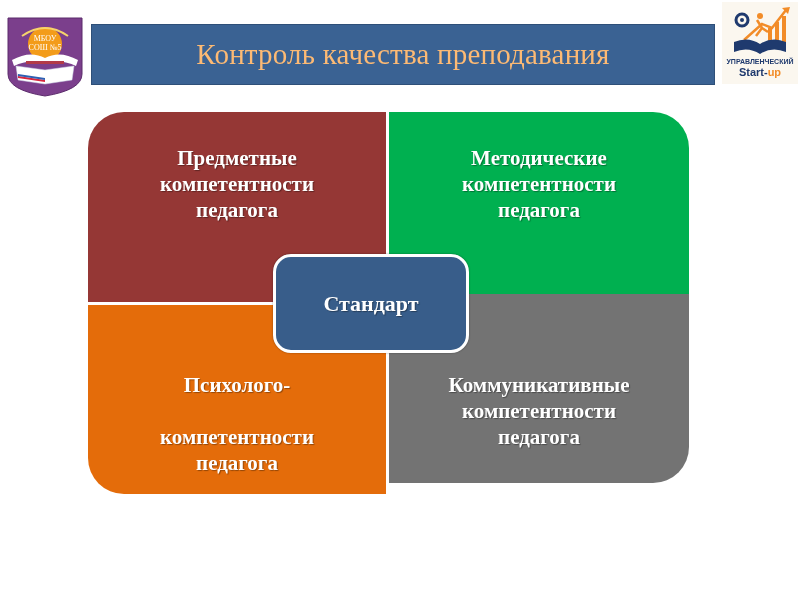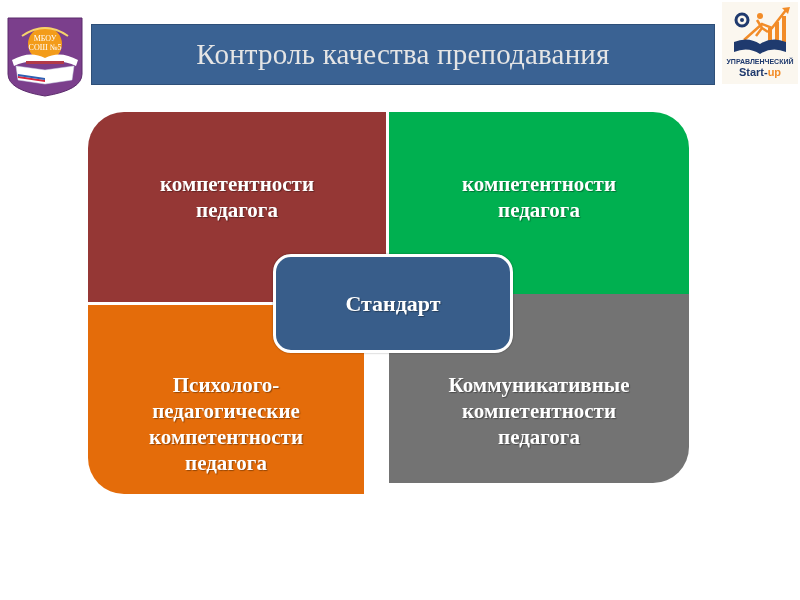--- a/index.html
+++ b/index.html
@@ -2,29 +2,29 @@
 <html><head>
 <meta charset="utf-8">
 <style>
   html, body { margin:0; padding:0; }
   body { width:800px; height:600px; background:#ffffff; position:relative; overflow:hidden;
          font-family:"Liberation Serif", serif; }
   .logo-left { position:absolute; left:2px; top:14px; width:86px; height:84px; }
   .logo-right { position:absolute; left:722px; top:2px; width:96px; height:82px; }
   .title-bar { position:absolute; left:91px; top:24px; width:624px; height:61px; background:#3a6293;
                border:1px solid #2e4f78; box-sizing:border-box; display:flex; align-items:center; justify-content:center; }
-  .title-bar span { color:#e5e5e5; font-size:29px; font-family:"Liberation Serif", serif; letter-spacing:0.2px; }
+  .title-bar span { color:#fdba74; font-size:29px; font-family:"Liberation Serif", serif; letter-spacing:0.2px; }
   .quad { position:absolute; display:flex; justify-content:center; text-align:center; box-sizing:border-box; }
   .quad span { color:#ffffff; font-weight:bold; font-size:21px; line-height:26px; font-family:"Liberation Serif", serif;
                text-shadow:1px 1px 1px rgba(0,0,0,0.35); }
   .q-tl { left:88px; top:112px; width:298px; height:190px; background:#953735; border-radius:36px 0 0 0; align-items:flex-start; padding-top:33px; }
   .q-tr { left:389px; top:112px; width:300px; height:187px; background:#00b050; border-radius:0 36px 0 0; align-items:flex-start; padding-top:33px; }
-  .q-bl { left:88px; top:305px; width:276px; height:189px; background:#e46c0a; border-radius:0 0 0 36px; align-items:flex-start; padding-top:67px; }
+  .q-bl { left:88px; top:305px; width:298px; height:189px; background:#e46c0a; border-radius:0 0 0 36px; align-items:flex-start; padding-top:67px; }
   .q-br { left:389px; top:294px; width:300px; height:189px; background:#737373; border-radius:0 0 36px 0; align-items:flex-start; padding-top:78px; }
-  .center { position:absolute; left:273px; top:254px; width:240px; height:99px; background:#385d8a;
+  .center { position:absolute; left:273px; top:254px; width:196px; height:99px; background:#385d8a;
             border:3px solid #ffffff; border-radius:18px; box-sizing:border-box; display:flex; align-items:center; justify-content:center;
             text-align:center; box-shadow:0 0 2px rgba(0,0,0,0.4); }
   .center span { color:#ffffff; font-weight:bold; font-size:22px; line-height:26px; font-family:"Liberation Serif", serif;
                  text-shadow:1px 1px 1px rgba(0,0,0,0.35); }
 </style>
 </head>
 <body>
 
 <div class="logo-left">
   <svg width="86" height="84" viewBox="0 0 86 84">
@@ -58,38 +58,38 @@
     <circle cx="38" cy="14" r="3" fill="#f28c28"></circle>
     <path d="M35 18 L40 26 L34 34 M40 26 L46 30" fill="none" stroke="#f28c28" stroke-width="2.5"></path>
     <path d="M12 40 Q26 34 38 42 Q50 34 64 40 L64 50 Q50 44 38 52 Q26 44 12 50 Z" fill="#1f3a6e"></path>
     <text x="38" y="62" font-size="7" font-weight="bold" text-anchor="middle" fill="#1f3a6e" font-family="Liberation Sans, sans-serif">УПРАВЛЕНЧЕСКИЙ</text>
     <text x="38" y="74" font-size="11" font-weight="bold" text-anchor="middle" font-family="Liberation Sans, sans-serif"><tspan fill="#1f3a6e">Start-</tspan><tspan fill="#f28c28">up</tspan></text>
   </svg>
 </div>
 
 <div class="quad q-tl">
   <span>
-    <br>
+    <span>Предметные</span><br>
     <span>компетентности</span><br>
     <span>педагога</span>
   </span>
 </div>
 
 <div class="quad q-tr">
   <span>
-    <br>
+    <span>Методические</span><br>
     <span>компетентности</span><br>
     <span>педагога</span>
   </span>
 </div>
 
 <div class="quad q-bl">
   <span>
     <span>Психолого-</span><br>
-    <span>педагогические</span><br>
+    <br>
     <span>компетентности</span><br>
     <span>педагога</span>
   </span>
 </div>
 
 <div class="quad q-br">
   <span>
     <span>Коммуникативные</span><br>
     <span>компетентности</span><br>
     <span>педагога</span>

